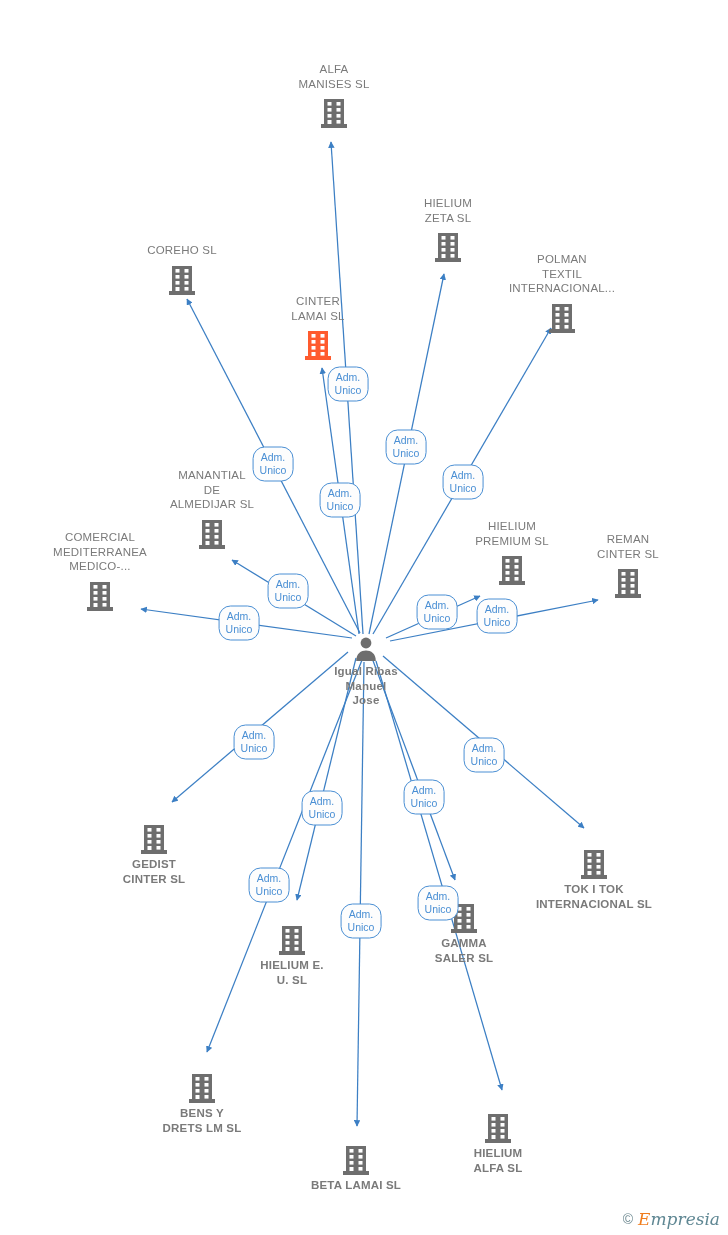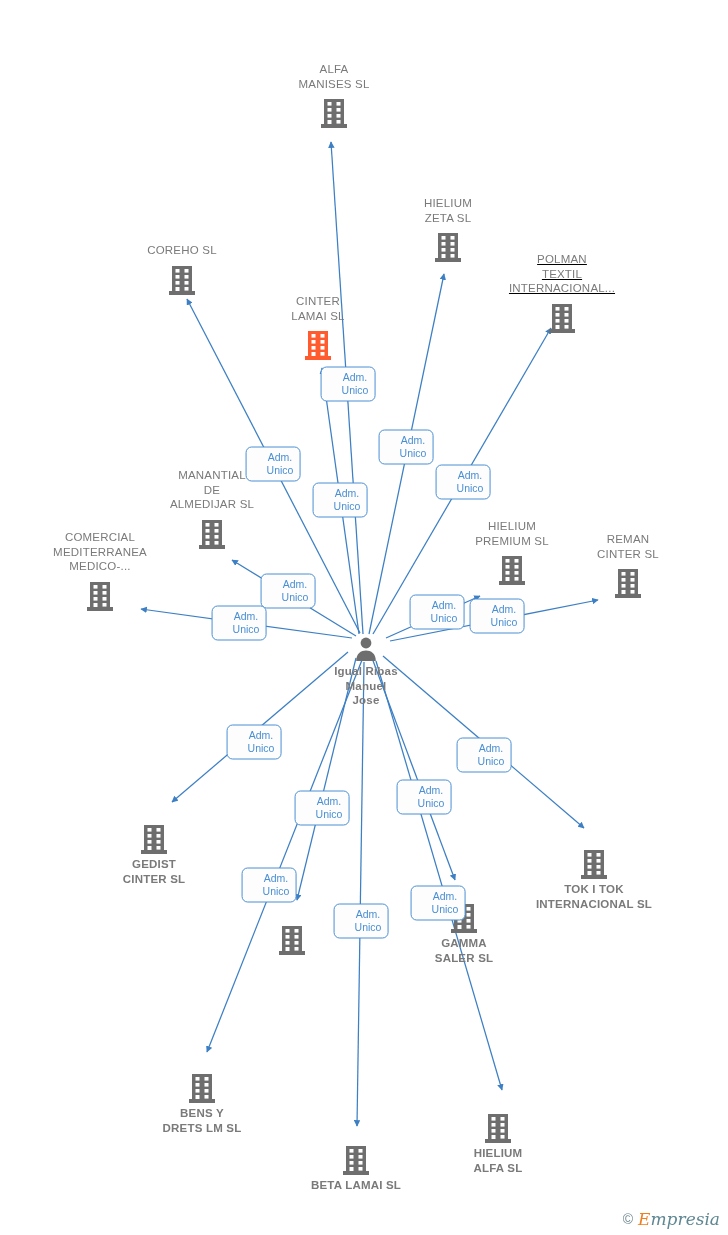--- a/index.html
+++ b/index.html
@@ -13,23 +13,23 @@
   .node{position:absolute;transform:translate(-50%,0);text-align:center;width:150px;}
   .node .label{
     font-size:11.5px;line-height:14.5px;color:#7a7a7a;letter-spacing:.2px;
     white-space:pre-line;font-weight:400;
   }
   .node.below .label{margin-top:2px;font-weight:bold;}
   .node .icon{display:flex;justify-content:center;align-items:flex-end;height:38px;}
 
   .edge-label{
     position:absolute;transform:translate(-50%,-50%);
-    background:#fdfdfd;border:1.3px solid #4a8fd4;border-radius:6px;
+    background:#fdfdfd;border:1.3px solid #4a8fd4;border-radius:12px;
     color:#4a8fd4;font-size:10.5px;line-height:13px;text-align:center;
-    padding:3px 6px 4px 20px;white-space:pre-line;
+    padding:3px 6px 4px 6px;white-space:pre-line;
     box-shadow:0 0 0 0 rgba(0,0,0,0);
   }
 
   .watermark{
     position:absolute;right:8px;bottom:6px;display:flex;align-items:center;gap:5px;
     font-size:15px;
   }
   .watermark .copy{color:#6e8a92;font-size:14px;}
   .watermark .brand{font-family:"DejaVu Serif","Liberation Serif",serif;font-style:italic;font-size:17px;}
   .watermark .brand .e{color:#f07d1e;}
@@ -96,21 +96,21 @@
               <rect x="6.5" y="9" width="4" height="3.6"></rect>
               <rect x="15.5" y="9" width="4" height="3.6"></rect>
               <rect x="6.5" y="15" width="4" height="3.6"></rect>
               <rect x="15.5" y="15" width="4" height="3.6"></rect>
               <rect x="6.5" y="21" width="4" height="4"></rect>
               <rect x="15.5" y="21" width="4" height="3.6"></rect>
             </g>
           </svg>
         </div>
       </div>
-      <div class="node above" style="left: 562px; top: 236px; text-decoration: underline;">
+      <div class="node above" style="left: 562px; top: 236px;">
         <div class="label">POLMAN<br>TEXTIL<br>INTERNACIONAL...</div>
         <div class="icon">
           <svg width="26" height="30" viewBox="0 0 26 30">
             <rect x="3" y="0" width="20" height="25" fill="#6E6E6E"></rect>
             <rect x="0" y="25" width="26" height="4" fill="#6E6E6E"></rect>
             <g fill="#ffffff">
               <rect x="6.5" y="3" width="4" height="3.6"></rect>
               <rect x="15.5" y="3" width="4" height="3.6"></rect>
               <rect x="6.5" y="9" width="4" height="3.6"></rect>
               <rect x="15.5" y="9" width="4" height="3.6"></rect>
@@ -284,20 +284,21 @@
               <rect x="15.5" y="3" width="4" height="3.6"></rect>
               <rect x="6.5" y="9" width="4" height="3.6"></rect>
               <rect x="15.5" y="9" width="4" height="3.6"></rect>
               <rect x="6.5" y="15" width="4" height="3.6"></rect>
               <rect x="15.5" y="15" width="4" height="3.6"></rect>
               <rect x="6.5" y="21" width="4" height="4"></rect>
               <rect x="15.5" y="21" width="4" height="3.6"></rect>
             </g>
           </svg>
         </div>
+        <div class="label">HIELIUM E.<br>U.  SL</div>
       </div>
       <div class="node below" style="left: 464px; top: 880px;">
         <div class="icon">
           <svg width="26" height="30" viewBox="0 0 26 30">
             <rect x="3" y="0" width="20" height="25" fill="#6E6E6E"></rect>
             <rect x="0" y="25" width="26" height="4" fill="#6E6E6E"></rect>
             <g fill="#ffffff">
               <rect x="6.5" y="3" width="4" height="3.6"></rect>
               <rect x="15.5" y="3" width="4" height="3.6"></rect>
               <rect x="6.5" y="9" width="4" height="3.6"></rect>

